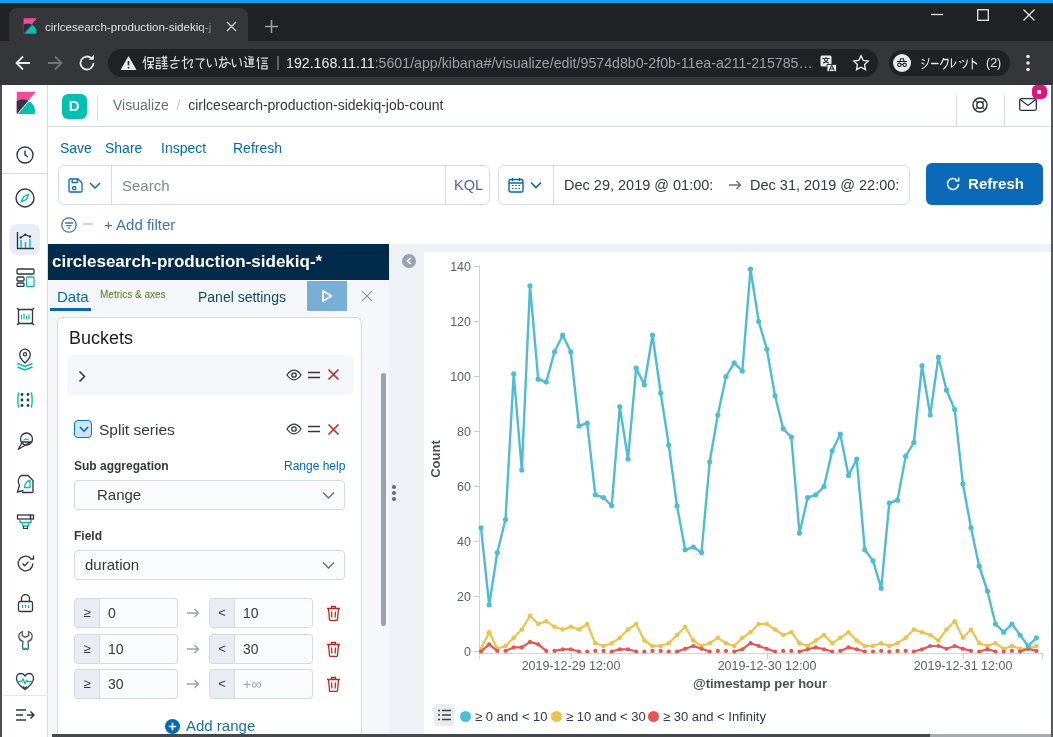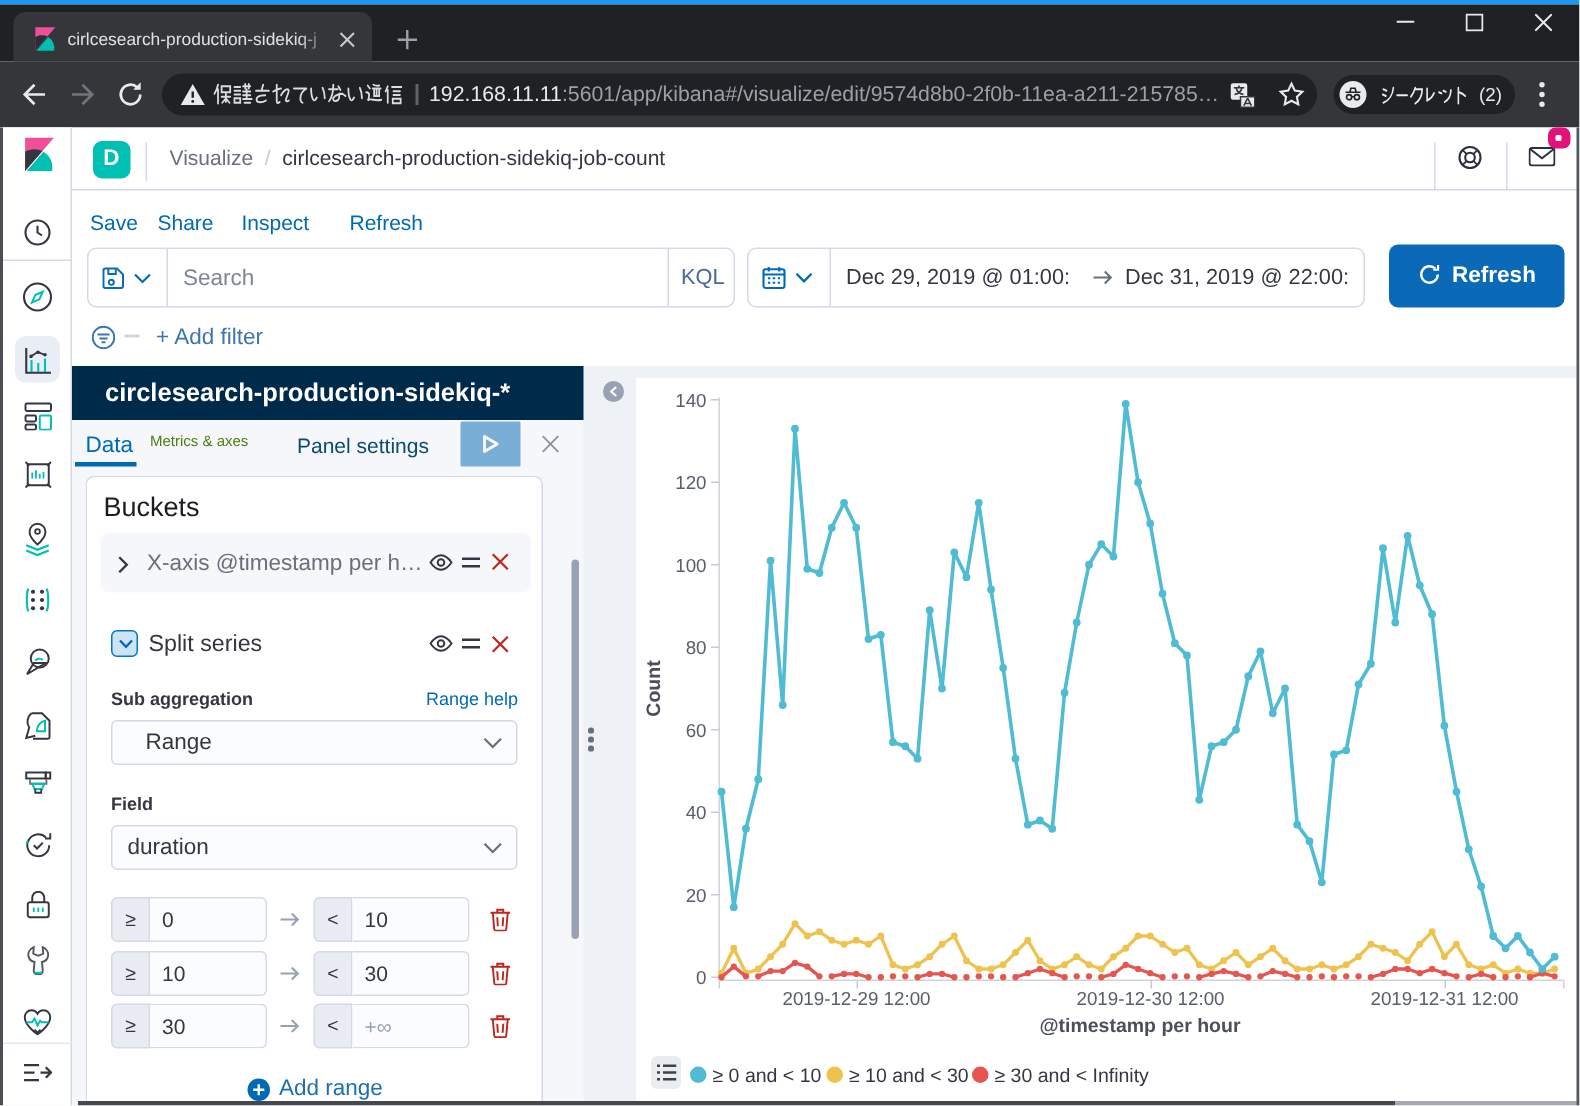--- a/index.html
+++ b/index.html
@@ -15,21 +15,21 @@
 
 #khead{left:0;top:85px;width:1053px;height:42px;background:#fff;border-bottom:1px solid #d3dae6;}
 #sidebar{left:0;top:85px;width:48px;height:652px;background:#fff;border-right:1px solid #d3dae6;}
 .navlink{color:#006bb4;font-size:14px;text-align:right;}
 #searchwrap{left:58px;top:165px;width:432px;height:40px;background:#fff;border:1px solid #d3dae6;border-radius:6px;}
 #datewrap{left:498px;top:165px;width:412px;height:40px;background:#fff;border:1px solid #d3dae6;border-radius:6px;}
 #refreshbtn{left:926px;top:163px;width:117px;height:42px;background:#0b6ab7;border-radius:6px;color:#fff;font-weight:bold;font-size:15px;text-align:center;line-height:42px;}
 
 #main{left:48px;top:244px;width:1005px;height:493px;background:#eef2f6;}
 #panel{left:48px;top:244px;width:341px;height:493px;background:#f5f7fa;}
-#panelhead{left:48px;top:244px;width:341px;height:36px;background:#002a49;color:#fff;font-weight:bold;font-size:17px;line-height:35px;padding-left:22px;white-space:nowrap;overflow:hidden;}
+#panelhead{left:48px;top:244px;width:341px;height:36px;background:#002a49;color:#fff;font-weight:bold;font-size:17px;line-height:35px;padding-left:4px;white-space:nowrap;overflow:hidden;}
 #card{left:57px;top:317px;width:305px;height:420px;background:#fff;border:1px solid #d3dae6;border-bottom:none;border-radius:6px 6px 0 0;}
 #chartcard{left:424px;top:252px;width:629px;height:485px;background:#fff;}
 .sel{background:#fbfcfd;border:1px solid #d3dae6;border-radius:4px;color:#343741;font-size:15px;}
 .lbl{font-weight:bold;font-size:12px;color:#343741;}
 #bottomstrip1{left:52px;top:734px;width:878px;height:3px;background:#45484d;}
 #bottomstrip2{left:930px;top:734px;width:123px;height:3px;background:#a6abb3;}
 .rr{left:74px;width:270px;height:30px;}
 .pp{position:absolute;left:0;top:0;width:26px;height:30px;background:#e9edf3;border:1px solid #d3dae6;border-radius:4px 0 0 4px;font-size:13px;color:#343741;text-align:center;line-height:28px;}
 .inp{position:absolute;left:26px;top:0;width:78px;height:30px;background:#fbfcfd;border:1px solid #d3dae6;border-left:none;border-radius:0 4px 4px 0;font-size:14px;color:#343741;line-height:28px;padding-left:8px;}
 .ar{position:absolute;left:112px;top:9px;}
@@ -325,21 +325,20 @@
 <svg class="abs" style="left:361px;top:290px" width="12" height="12" viewBox="0 0 12 12">
       <path d="M0.8 0.8l10.4 10.4M11.2 0.8L0.8 11.2" stroke="#8d939e" stroke-width="1.2"></path>
     </svg>
 <div class="abs" id="card"></div>
 
 <div class="abs" style="left:69px;top:328px;font-size:18px;font-weight:normal;color:#1a1c21">Buckets</div>
 <div class="abs" style="left:67px;top:355px;width:287px;height:40px;background:#f5f7fa;border-radius:6px"></div>
 <svg class="abs" style="left:77px;top:369.5px" width="11" height="13" viewBox="0 0 11 13" fill="none" stroke="#343741" stroke-width="1.6">
       <path d="M2.5 1.5l5 5-5 5"></path>
     </svg>
-<div class="abs" style="left:98px;top:367px;font-size:15px;color:#69707d">X-axis @timestamp per h…</div>
 <svg class="abs" style="left:286px;top:367px" width="16" height="16" viewBox="0 0 16 16" fill="none" stroke="#343741" stroke-width="1.3">
       <path d="M1 8c2.2-3.2 4.6-4.8 7-4.8S12.8 4.8 15 8c-2.2 3.2-4.6 4.8-7 4.8S3.2 11.2 1 8z"></path>
       <circle cx="8" cy="8" r="2.2"></circle>
     </svg>
 <svg class="abs" style="left:307px;top:370px" width="14" height="10" viewBox="0 0 14 10" stroke="#343741" stroke-width="1.6">
       <path d="M1 2.5h12M1 7.5h12"></path>
     </svg>
 <svg class="abs" style="left:327px;top:368px" width="13" height="13" viewBox="0 0 13 13">
       <path d="M1.5 1.5l10 10M11.5 1.5l-10 10" stroke="#bd271e" stroke-width="1.5"></path>
     </svg>

